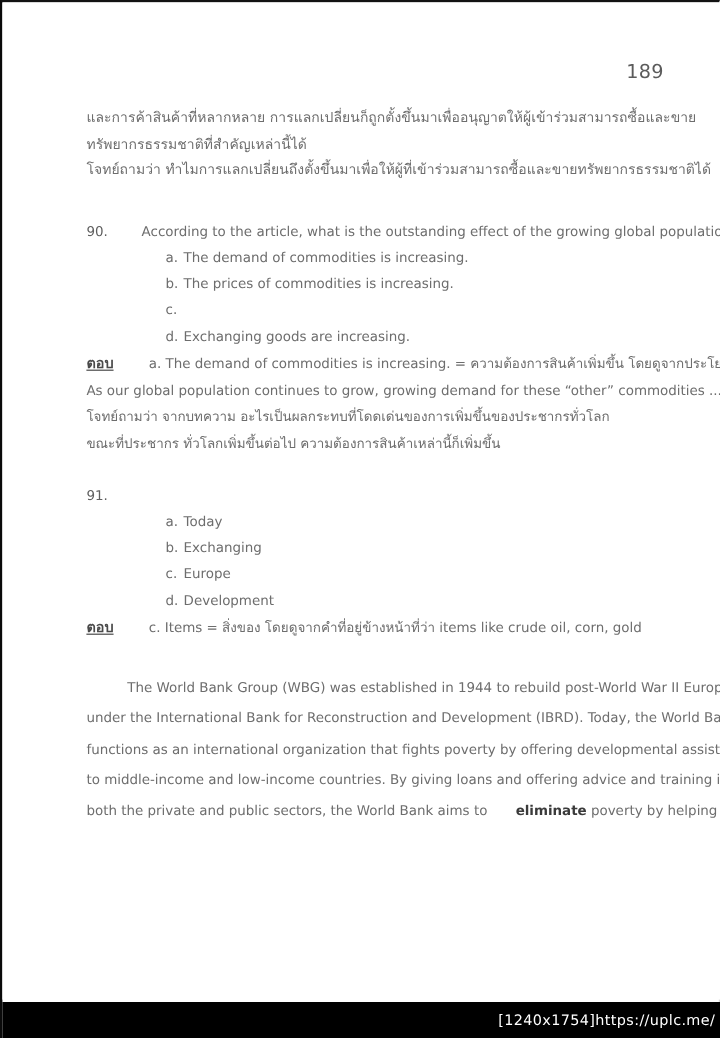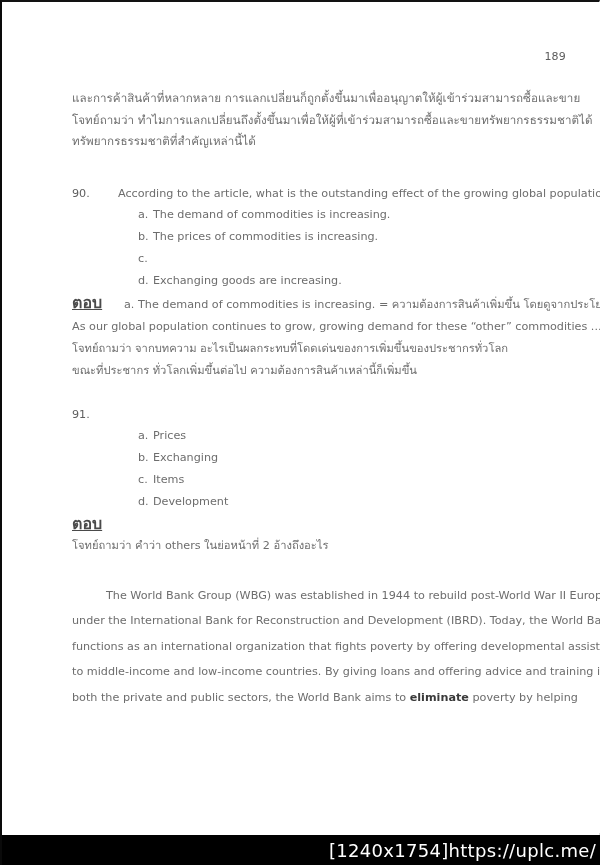--- a/index.html
+++ b/index.html
@@ -34,23 +34,23 @@
     width: 600px;
     height: 831px;
     box-sizing: border-box;
     padding: 0;
     background: #ffffff;
     overflow: hidden;
   }
 
   .page-number {
     position: absolute;
-    right: 36px;
+    right: 49px;
     top: 48px;
-    font-size: 11px;
+    font-size: 16px;
     color: #5b5b5b;
     letter-spacing: 0.2px;
   }
 
   #content {
     position: absolute;
     left: 70px;
     top: 86px;
     width: 484px;
   }
@@ -113,21 +113,21 @@
     display: flex;
     align-items: baseline;
     line-height: 22px;
   }
   .answer-label {
     flex: 0 0 52px;
     width: 52px;
     font-weight: bold;
     text-decoration: underline;
     color: #4a4a4a;
-    font-size: 16px;
+    font-size: 12px;
   }
   .answer-first-line {
     color: #6d6d6d;
     font-size: 11.2px;
     white-space: nowrap;
   }
   .answer-line {
     color: #6d6d6d;
     font-size: 11.2px;
     line-height: 22px;
@@ -143,58 +143,59 @@
     font-size: 11.2px;
     line-height: 25.5px;
     white-space: nowrap;
   }
   .passage-line.indent {
     padding-left: 34px;
   }
   .bold-word {
     font-weight: bold;
     color: #3a3a3a;
+    margin-left: 20px;
   }
 
   
   #footer-bar {
     position: absolute;
     left: 0;
     bottom: 0;
     width: 600px;
     height: 30px;
     background: #000000;
   }
   #footer-text {
     position: absolute;
     right: 6px;
     top: 50%;
     transform: translateY(-50%);
     color: #ffffff;
-    font-size: 18px;
+    font-size: 12px;
     font-family: "DejaVu Sans", "Liberation Sans", sans-serif;
     letter-spacing: 0.3px;
     white-space: nowrap;
   }
 </style>
 </head>
 <body>
 
 <div id="page-frame">
 
   <div id="page-sheet">
 
     <div class="page-number">189</div>
 
     <div id="content">
 
       <div>
         <div class="thai-line">และการค้าสินค้าที่หลากหลาย การแลกเปลี่ยนก็ถูกตั้งขึ้นมาเพื่ออนุญาตให้ผู้เข้าร่วมสามารถซื้อและขาย</div>
+        <div class="thai-line">ทรัพยากรธรรมชาติที่สำคัญเหล่านี้ได้</div>
         <div class="thai-line">โจทย์ถามว่า ทำไมการแลกเปลี่ยนถึงตั้งขึ้นมาเพื่อให้ผู้ที่เข้าร่วมสามารถซื้อและขายทรัพยากรธรรมชาติได้</div>
-        <div class="thai-line">ทรัพยากรธรรมชาติที่สำคัญเหล่านี้ได้</div>
       </div>
 
       <div class="block-gap-lg"></div>
 
       <div>
         <div class="question-row">
           <span class="q-number">90.</span>
           <span class="q-text">According to the article, what is the outstanding effect of the growing global population?</span>
         </div>
 
@@ -225,39 +226,39 @@
 
       <div class="block-gap-md"></div>
 
       <div>
         <div class="question-row">
           <span class="q-number">91.</span>
         </div>
 
         <div class="choice-row">
           <span class="choice-letter">a.</span>
-          <span class="choice-text">Prices</span>
+          <span class="choice-text">Today</span>
         </div>
         <div class="choice-row">
           <span class="choice-letter">b.</span>
           <span class="choice-text">Exchanging</span>
         </div>
         <div class="choice-row">
           <span class="choice-letter">c.</span>
-          <span class="choice-text">Items</span>
+          <span class="choice-text">Europe</span>
         </div>
         <div class="choice-row">
           <span class="choice-letter">d.</span>
           <span class="choice-text">Development</span>
         </div>
 
         <div class="answer-head-row">
           <span class="answer-label">ตอบ</span>
-        </div>
-        <div class="answer-line">โจทย์ถามว่า คำว่า others ในย่อหน้าที่ 2 อ้างถึงอะไร</div>
+          <span class="answer-first-line">c.  Items = สิ่งของ โดยดูจากคำที่อยู่ข้างหน้าที่ว่า items like crude oil, corn, gold</span>
+        </div>
       </div>
 
       <div class="block-gap-md"></div>
 
       <div id="passage">
         <div class="passage-line indent">The World Bank Group (WBG) was established in 1944 to rebuild post-World War II Europe</div>
         <div class="passage-line">under the International Bank for Reconstruction and Development (IBRD).  Today, the World Bank</div>
         <div class="passage-line">functions as an international organization that fights poverty by offering developmental assistance</div>
         <div class="passage-line">to middle-income and low-income countries.  By giving loans and offering advice and training in</div>
         <div class="passage-line"><span>both the private and public sectors, the World Bank aims to </span><span class="bold-word">eliminate</span><span> poverty by helping</span></div>

